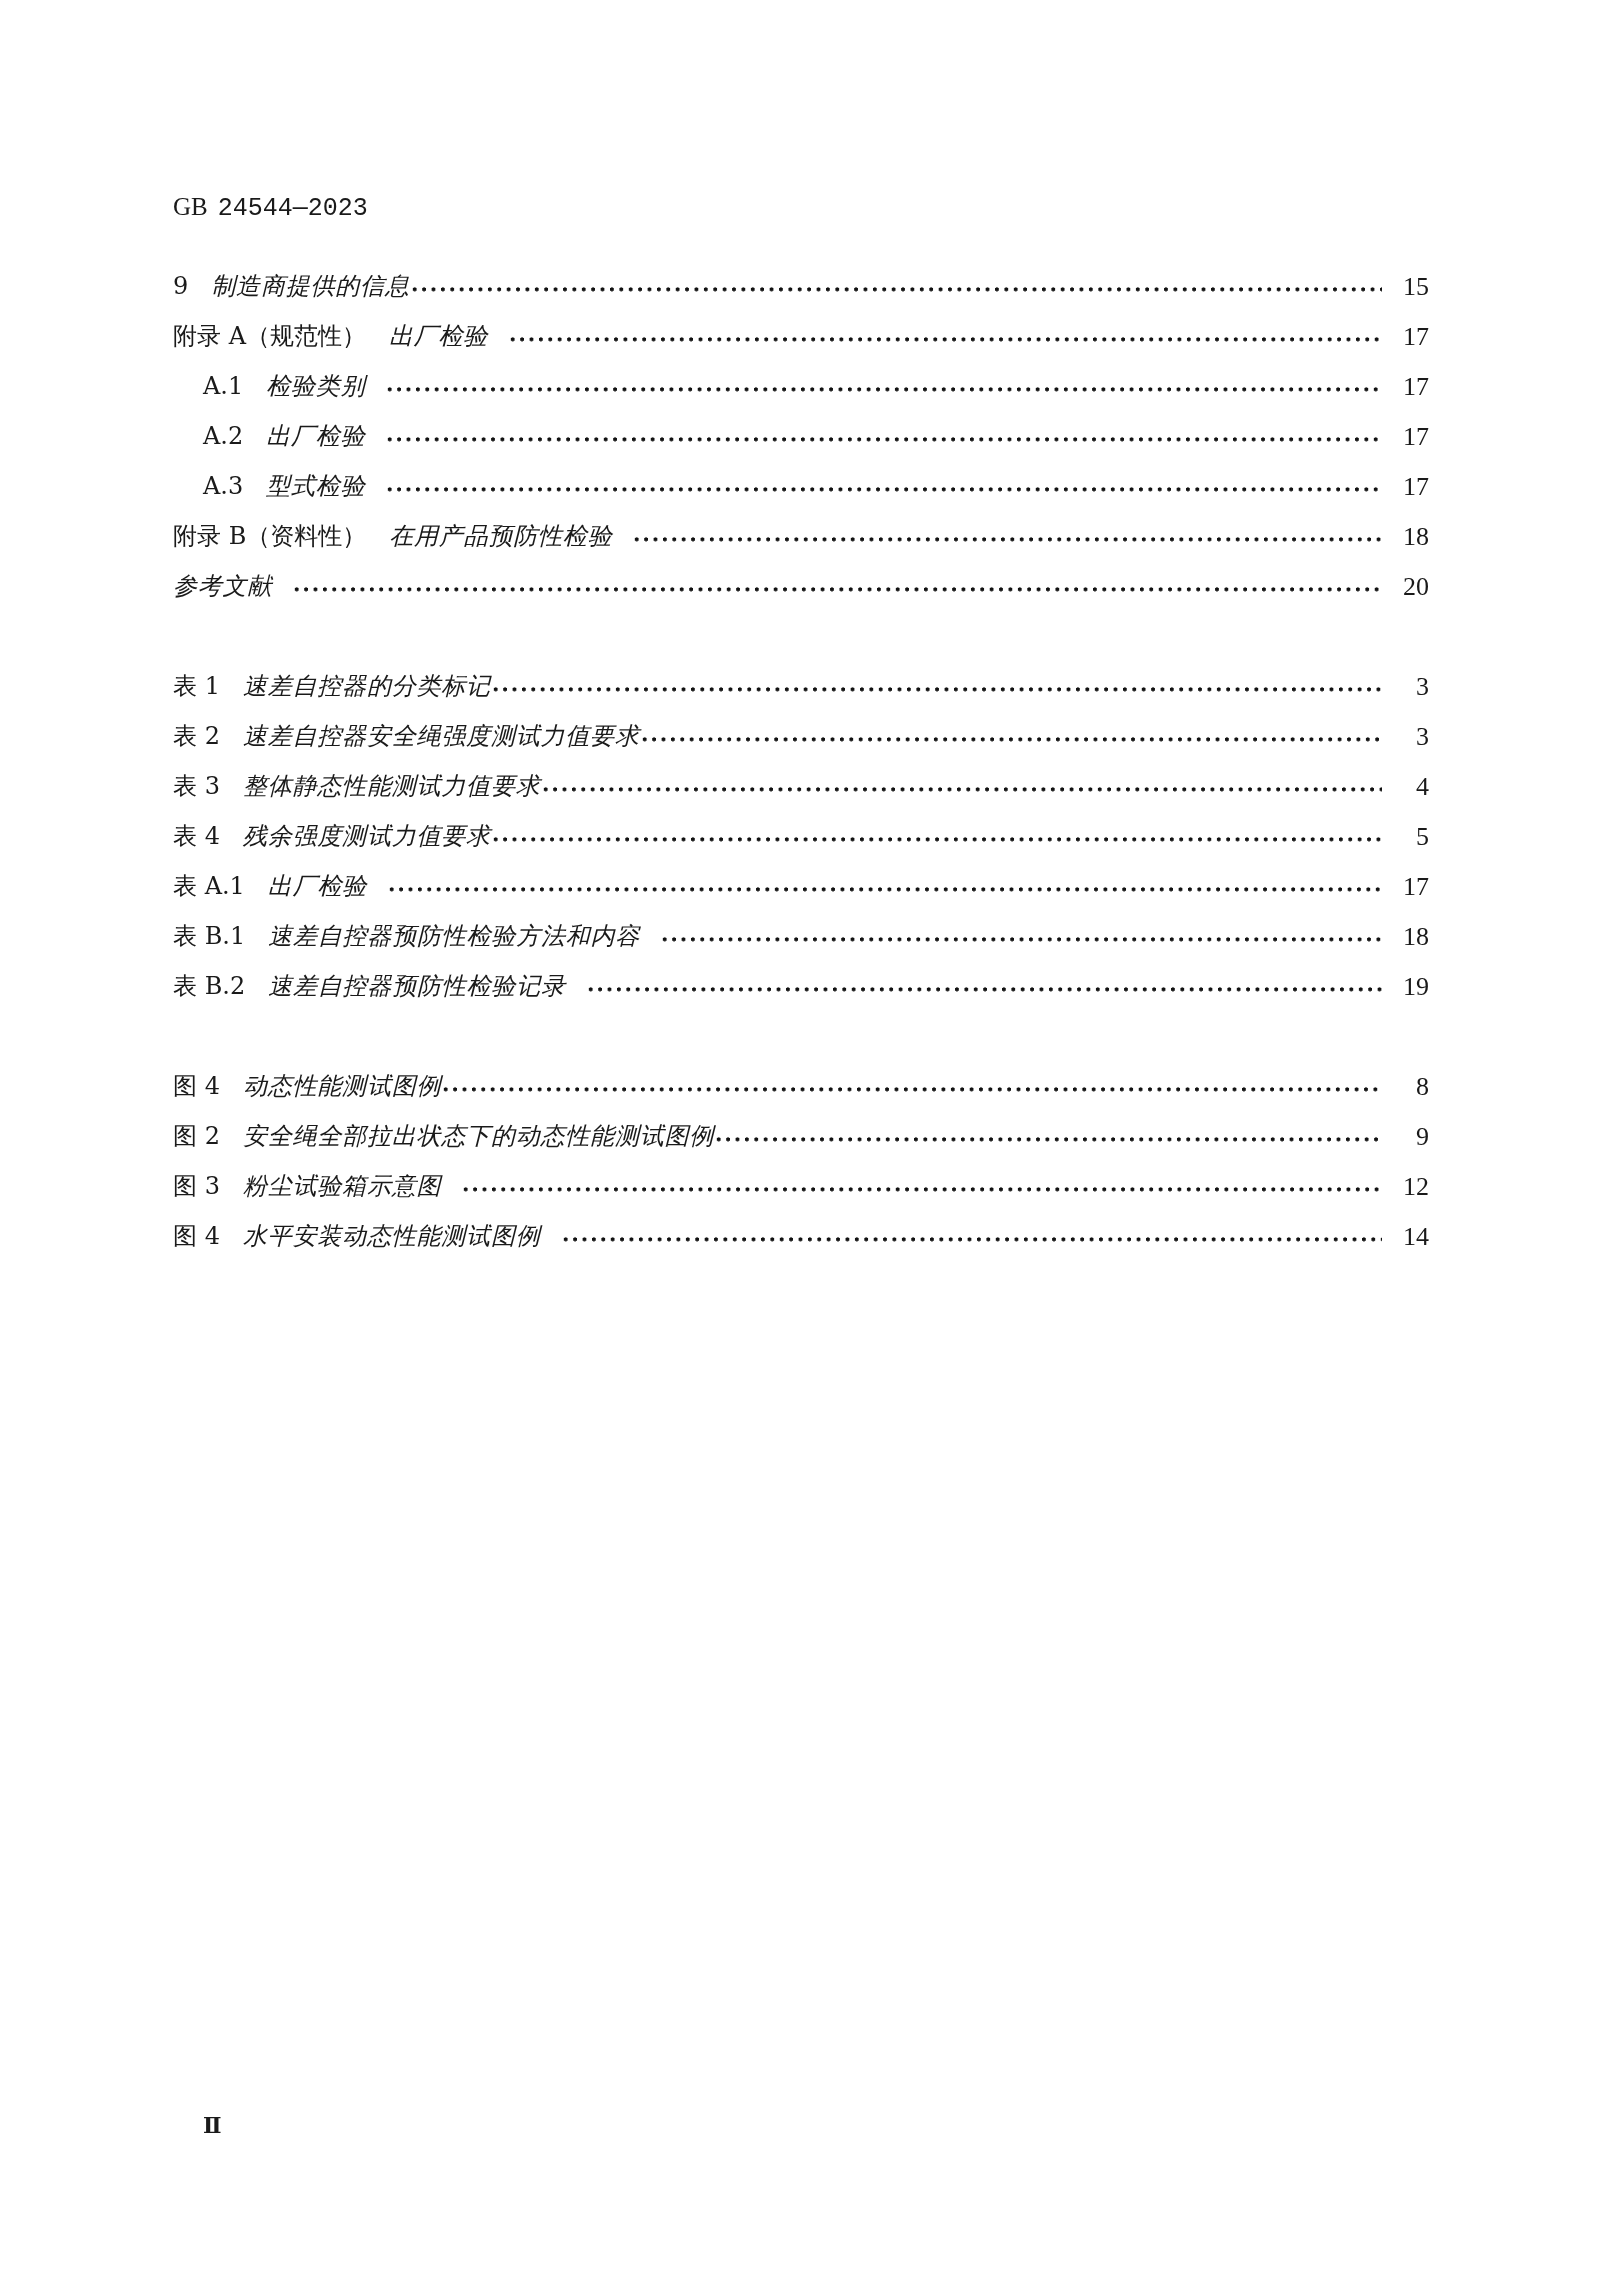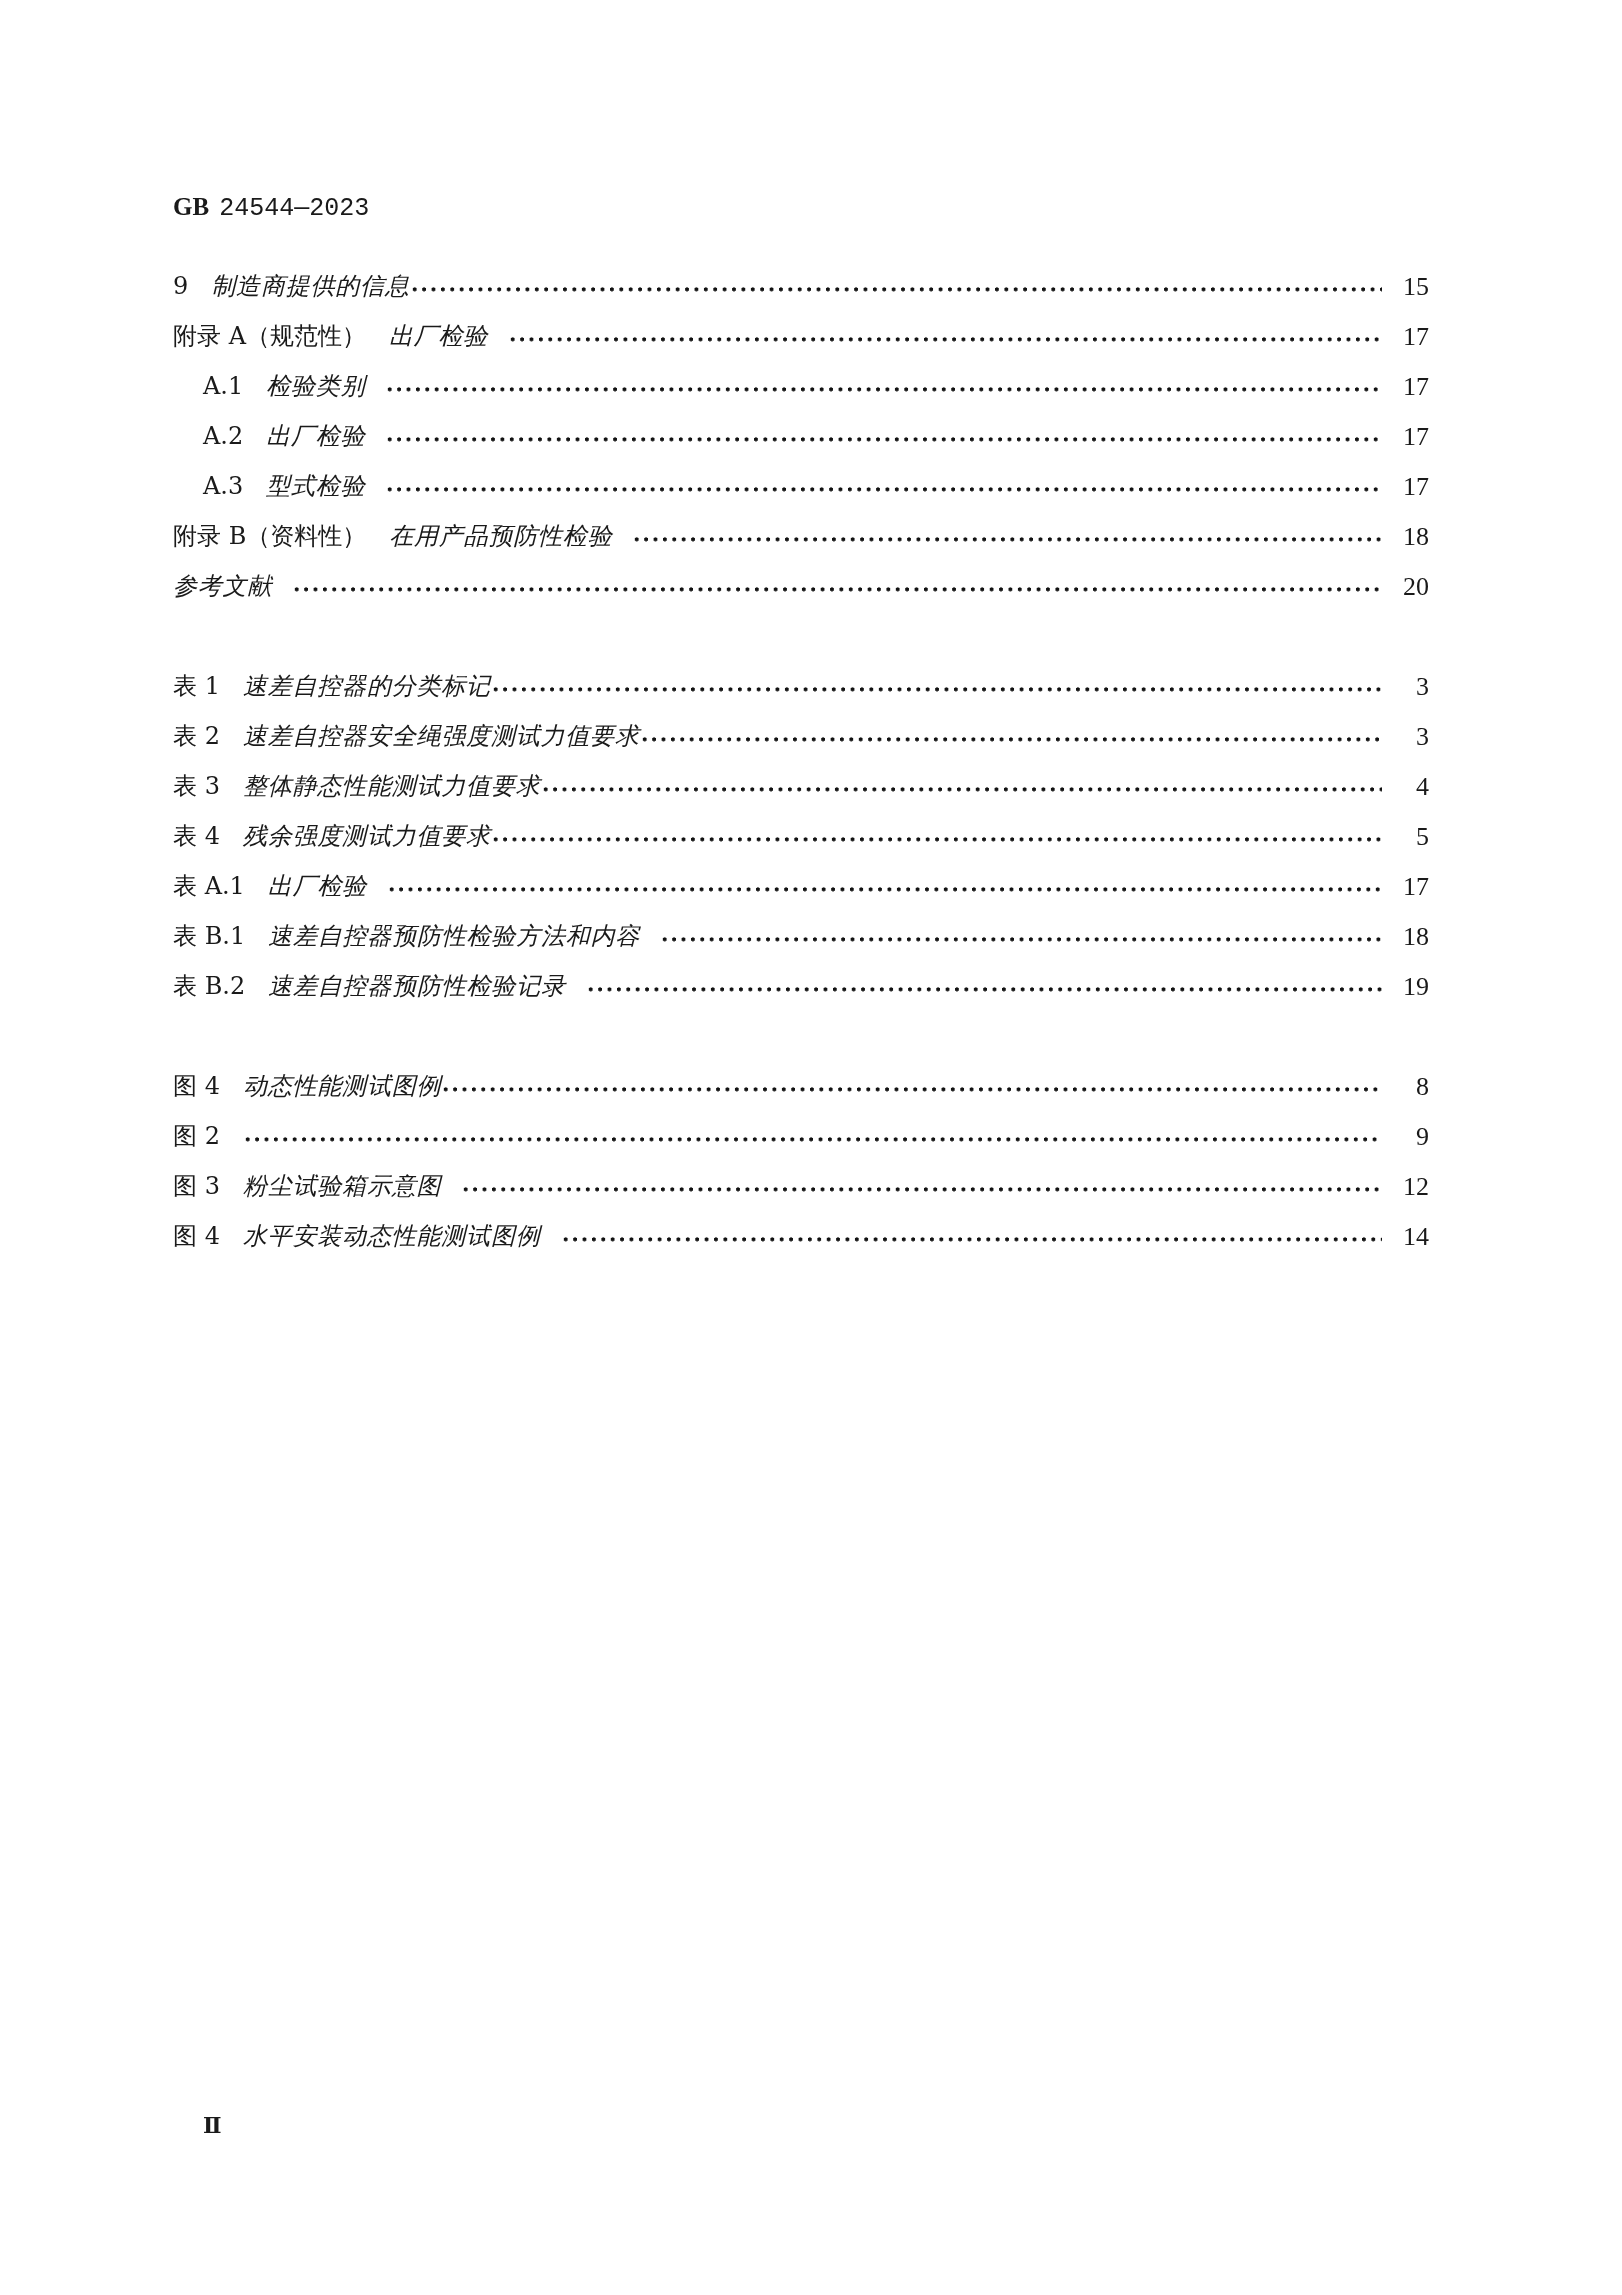--- a/index.html
+++ b/index.html
@@ -18,21 +18,21 @@
   .page-header {
     position: absolute;
     left: 173px;
     top: 190px;
     font-size: 25px;
     line-height: 33px;
     white-space: nowrap;
   }
   .page-header .gb {
     font-family: "Liberation Serif", "DejaVu Serif", serif;
-    font-weight: bold;
+    font-weight: normal;
     margin-right: 10px;
   }
   .page-header .num {
     font-family: Liberation Mono, monospace;
     margin-top: 16px;
   }
   .toc-line {
     position: absolute;
     left: 173px;
     width: 1256px;
@@ -178,20 +178,21 @@
 
 <div>
   <div class="toc-line" style="top:1068px">
     <span class="toc-prefix">图 4</span>
     <span class="toc-title">动态性能测试图例</span>
     <span class="toc-leader"></span>
     <span class="toc-page">8</span>
   </div>
   <div class="toc-line" style="top:1118px">
     <span class="toc-prefix">图 2</span>
+    <span class="toc-title">安全绳全部拉出状态下的动态性能测试图例</span>
     <span class="toc-leader"></span>
     <span class="toc-page">9</span>
   </div>
   <div class="toc-line" style="top:1168px">
     <span class="toc-prefix">图 3</span>
     <span class="toc-title gap">粉尘试验箱示意图</span>
     <span class="toc-leader"></span>
     <span class="toc-page">12</span>
   </div>
   <div class="toc-line" style="top:1218px">

